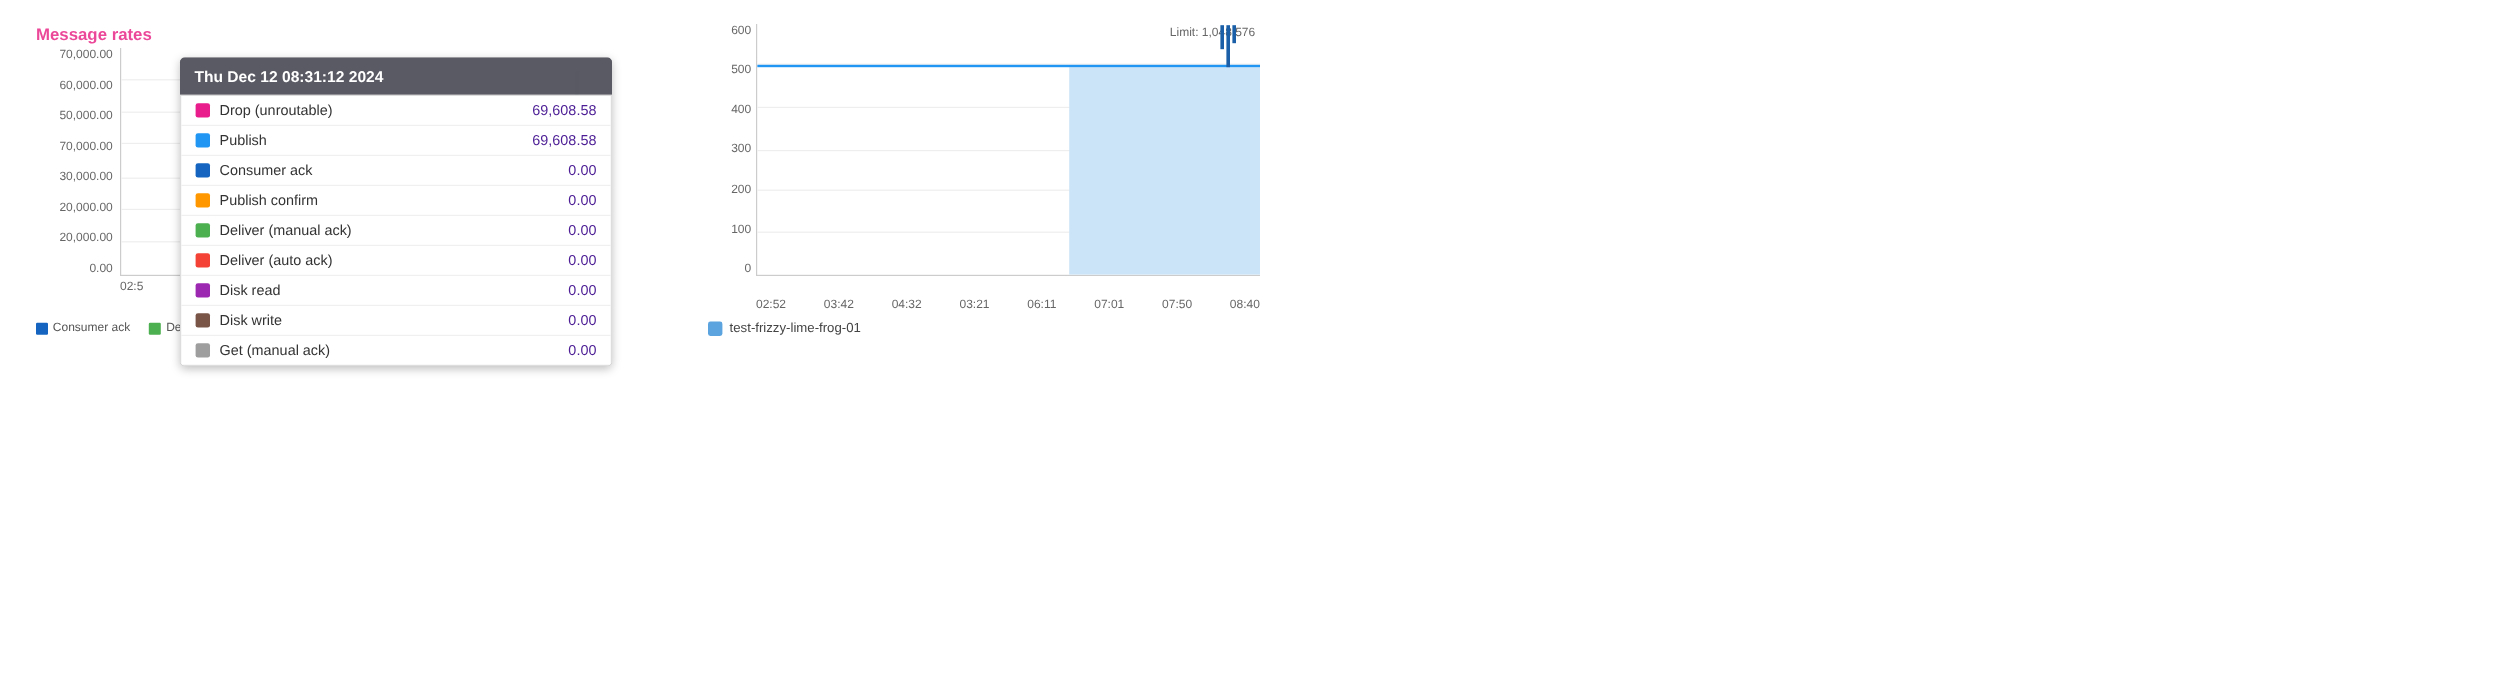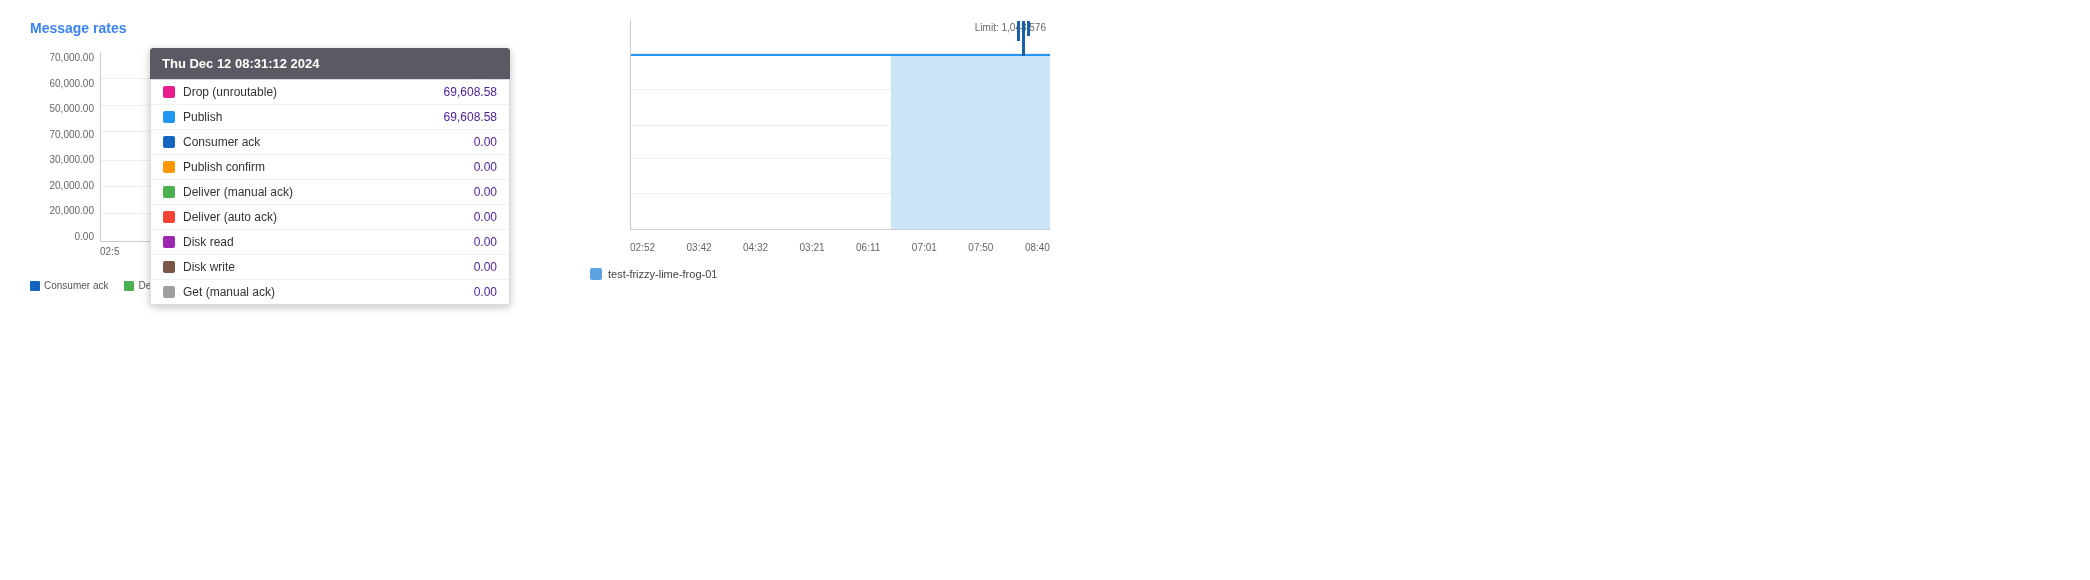--- a/index.html
+++ b/index.html
@@ -18,22 +18,22 @@
       gap: 40px;
       height: 100%;
     }
     .message-rates-section {
       flex: 0 0 520px;
       position: relative;
     }
     .section-title {
       font-size: 14px;
       font-weight: 600;
-      margin-bottom: 16px;
-      color: #3b82f6;
+      margin-bottom: 4px;
+      color: #ec4899;
     }
     .chart-area {
       position: relative;
       width: 480px;
       height: 220px;
     }
     .y-axis {
       position: absolute;
       left: 0;
       top: 0;
@@ -187,21 +187,21 @@
       overflow: hidden;
     }
     .erlang-x-axis {
       position: absolute;
       left: 40px;
       right: 0;
       bottom: 0;
       height: 30px;
       display: flex;
       justify-content: space-between;
-      align-items: center;
+      align-items: flex-end;
       padding-top: 4px;
       font-size: 10px;
       color: #666;
     }
     .limit-label {
       position: absolute;
       right: 4px;
       top: 2px;
       font-size: 10px;
       color: #666;
@@ -371,20 +371,29 @@
 
       </div>
     </div>
 
   </div>
 
   <div class="erlang-section">
 
     <div class="erlang-chart-area">
 
+      <div class="erlang-y-axis">
+        <span>600</span>
+        <span>500</span>
+        <span>400</span>
+        <span>300</span>
+        <span>200</span>
+        <span>100</span>
+        <span>0</span>
+      </div>
 
       <div class="erlang-plot">
 
         <div class="grid-line" style="top:16%"></div>
         <div class="grid-line" style="top:33%"></div>
         <div class="grid-line" style="top:50%"></div>
         <div class="grid-line" style="top:66%"></div>
         <div class="grid-line" style="top:83%"></div>
 
         <span class="limit-label">Limit: 1,048,576</span>

